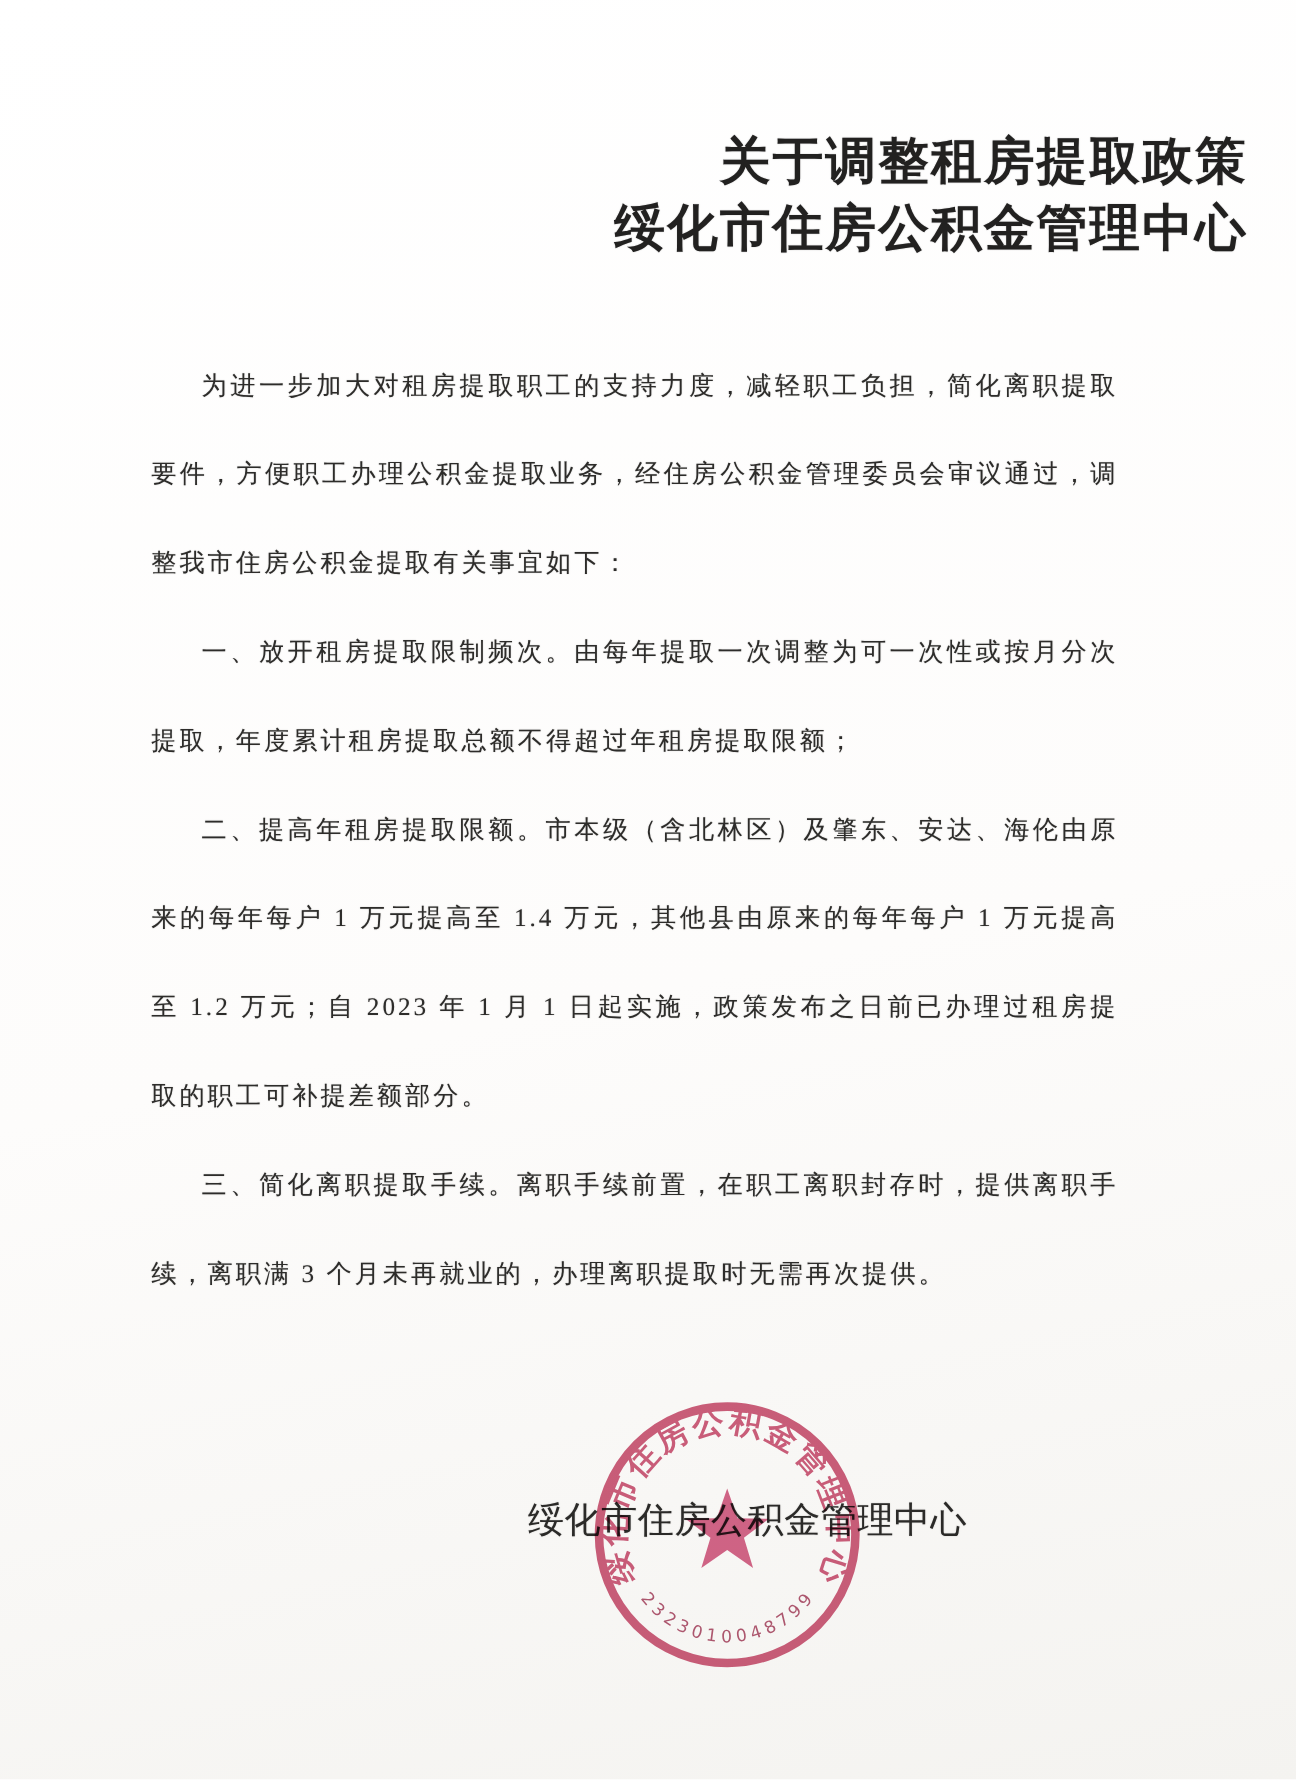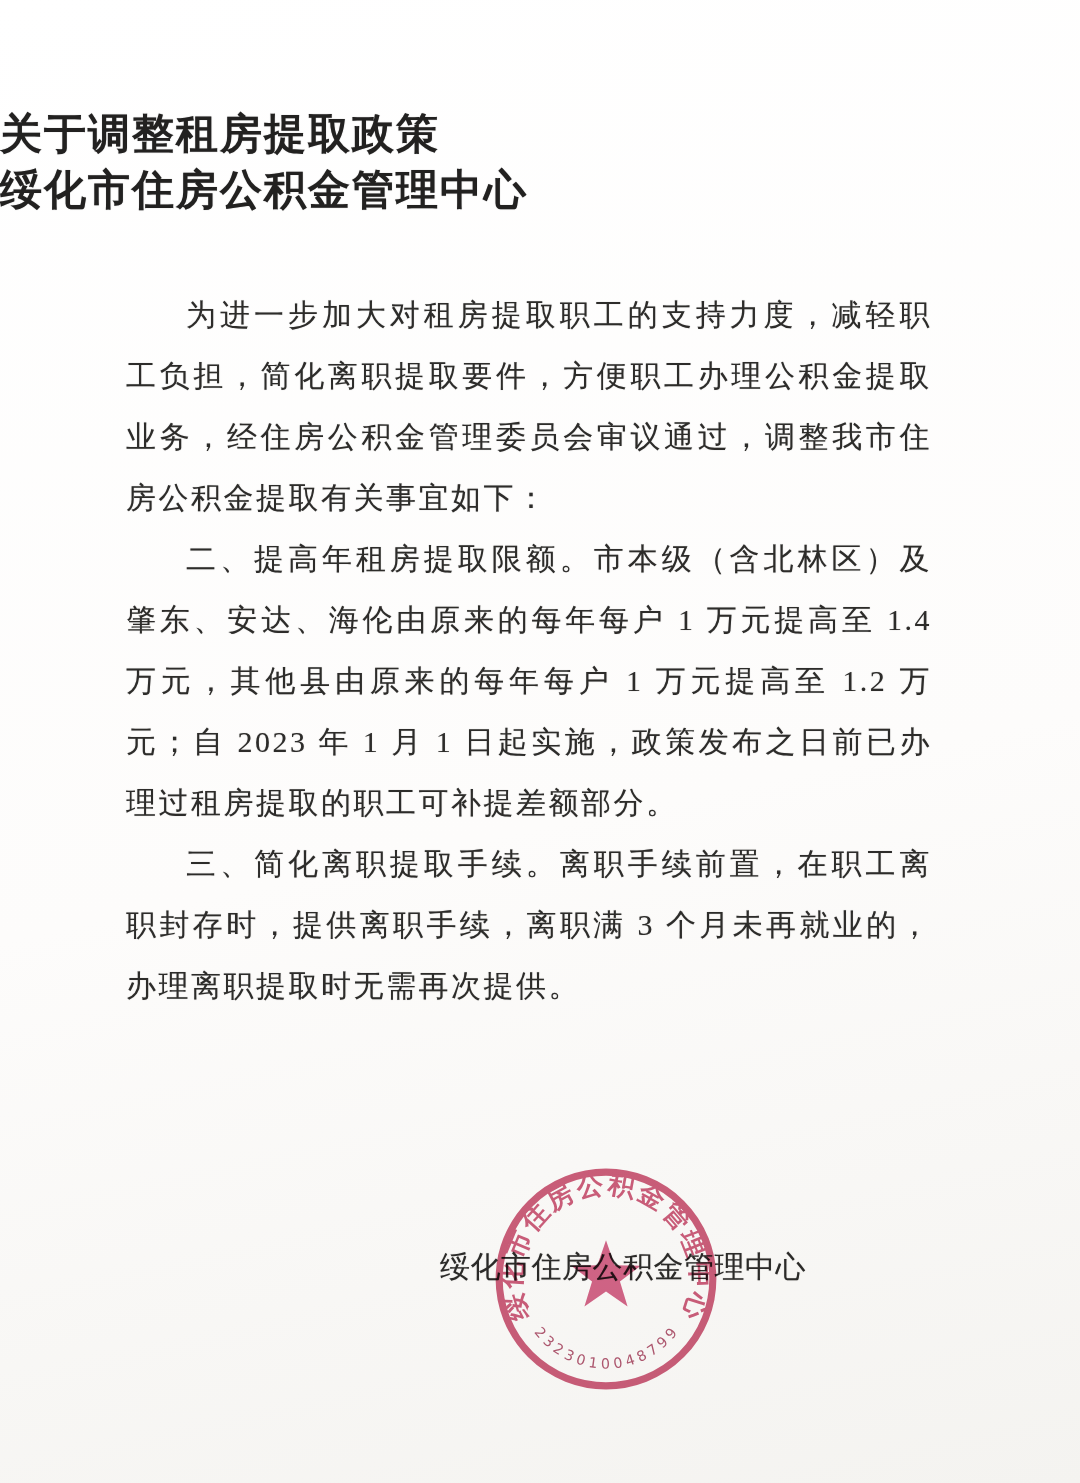--- a/index.html
+++ b/index.html
@@ -13,37 +13,37 @@
     height: 1483px;
     overflow: hidden;
     background: linear-gradient(168deg, #ffffff 0%, #fdfcfb 55%, #f4f3f0 100%);
     color: #2d2c2a;
     font-family: "Liberation Serif", "DejaVu Serif", serif;
   }
   .title {
     margin: 0;
     padding-top: 106px;
     width: 1040px;            
-    text-align: left;
+    text-align: right;
     font-family: "DejaVu Sans", "Liberation Sans", sans-serif;
     font-weight: 700;
     font-size: 42px;
     line-height: 56px;
     letter-spacing: 2px;
     color: #222120;
     text-shadow: 0 0 1px rgba(30,30,30,.4);
   }
   .title-line { display: block; }
   .doc-body {
     position: absolute;
     left: 126px;
     top: 284px;
     width: 806px;
-    font-size: 30px;
-    line-height: 61px;
+    font-size: 21px;
+    line-height: 74px;
     letter-spacing: 2.5px;
     text-align: justify;
     text-shadow: 0 0 1px rgba(40,40,40,.35);
   }
   .para {
     margin: 0;
     text-indent: 2em;
   }
   .signature {
     position: absolute;
@@ -93,20 +93,21 @@
 
 <div class="page">
 
   <h1 class="title">
     <span class="title-line">关于调整租房提取政策</span>
     <span class="title-line">绥化市住房公积金管理中心</span>
   </h1>
 
   <div class="doc-body">
     <p class="para">为进一步加大对租房提取职工的支持力度，减轻职工负担，简化离职提取要件，方便职工办理公积金提取业务，经住房公积金管理委员会审议通过，调整我市住房公积金提取有关事宜如下：</p>
+    <p class="para">一、放开租房提取限制频次。由每年提取一次调整为可一次性或按月分次提取，年度累计租房提取总额不得超过年租房提取限额；</p>
     <p class="para">二、提高年租房提取限额。市本级（含北林区）及肇东、安达、海伦由原来的每年每户 1 万元提高至 1.4 万元，其他县由原来的每年每户 1 万元提高至 1.2 万元；自 2023 年 1 月 1 日起实施，政策发布之日前已办理过租房提取的职工可补提差额部分。</p>
     <p class="para">三、简化离职提取手续。离职手续前置，在职工离职封存时，提供离职手续，离职满 3 个月未再就业的，办理离职提取时无需再次提供。</p>
   </div>
 
   <div class="signature">绥化市住房公积金管理中心</div>
 
   <svg class="seal" viewBox="0 0 230 230" xmlns="http://www.w3.org/2000/svg" xmlns:xlink="http://www.w3.org/1999/xlink">
     <circle cx="115" cy="115" r="105" fill="none" stroke-width="7" stroke="#c6496a"></circle>
     <path id="sealArcTop" d="M 40.5 153.8 A 84 84 0 1 1 189.5 153.8" fill="none"></path>
     <path id="sealArcBottom" d="M 42.9 165.5 A 88 88 0 0 0 187.1 165.5" fill="none"></path>

